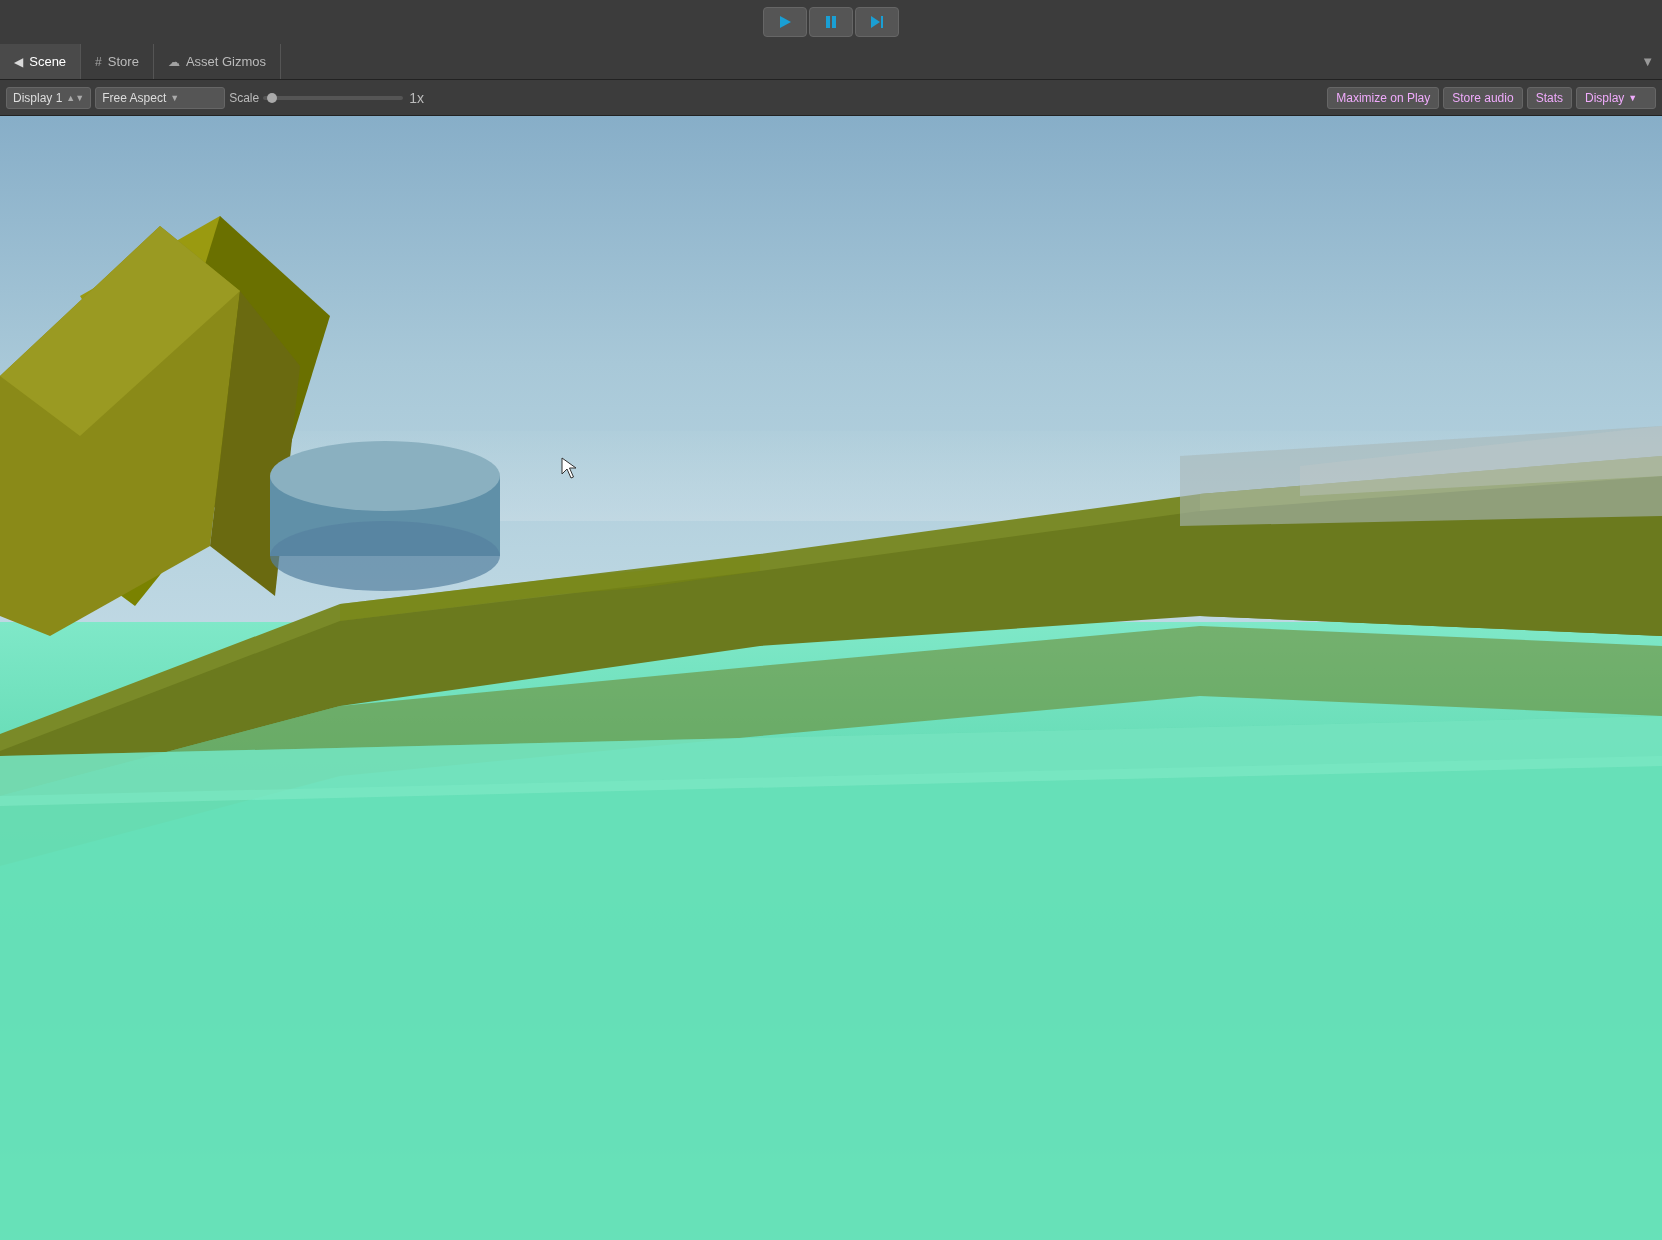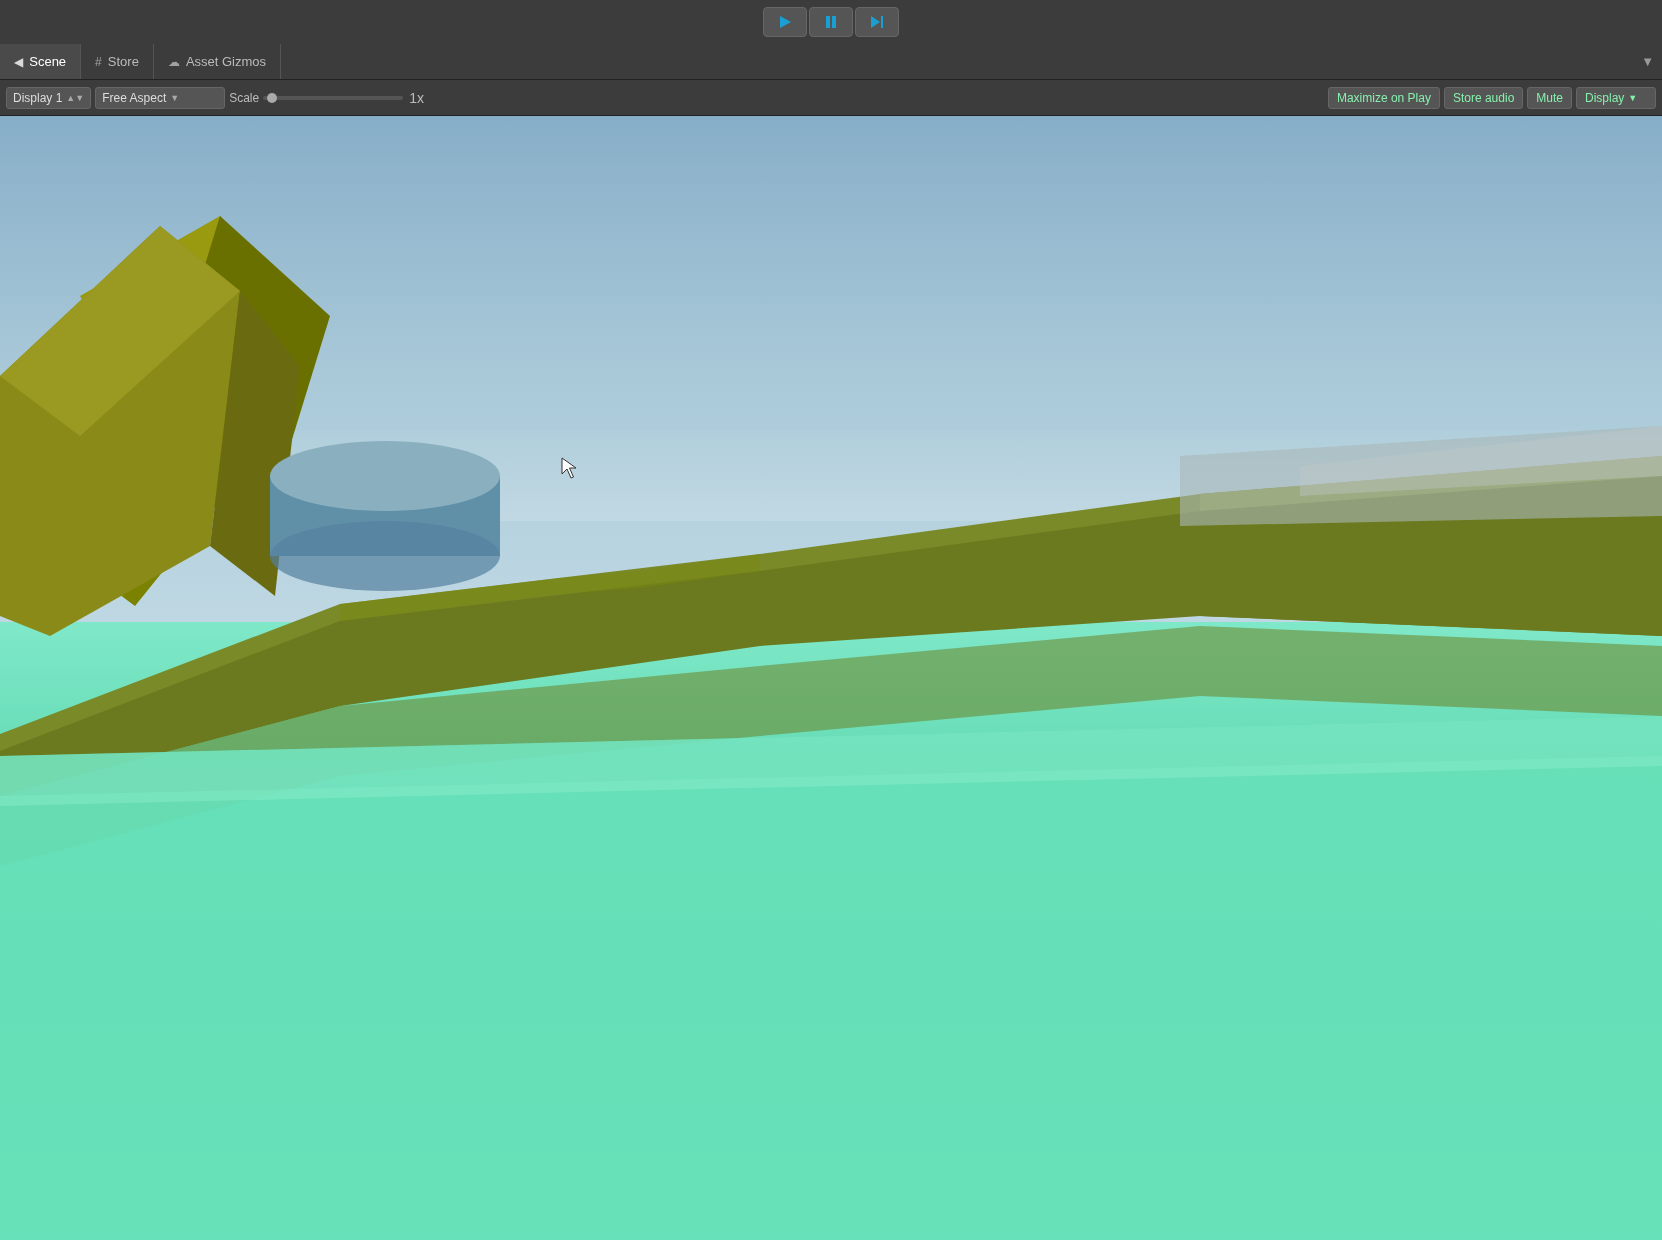--- a/index.html
+++ b/index.html
@@ -162,21 +162,21 @@
 
     .toolbar-spacer {
       flex: 1;
     }
 
     .toolbar-btn {
       height: 22px;
       background: #555;
       border: 1px solid #666;
       border-radius: 3px;
-      color: #86efac;
+      color: #f0abfc;
       font-size: 12px;
       padding: 0 8px;
       cursor: pointer;
       display: flex;
       align-items: center;
     }
 
     
     .game-viewport {
       position: absolute;
@@ -281,21 +281,21 @@
     <span class="scale-value">1x</span>
   </div>
   <div class="toolbar-spacer"></div>
   <div class="toolbar-btn">
     <span>Maximize on Play</span>
   </div>
   <div class="toolbar-btn">
     <span>Store audio</span>
   </div>
   <div class="toolbar-btn">
-    <span>Mute</span>
+    <span>Stats</span>
   </div>
   <div class="toolbar-btn" style="min-width:80px;">
     <span>Display</span>
     <span style="margin-left:4px; font-size:9px;">▼</span>
   </div>
 </div>
 
 <div class="game-viewport">
 
   <div class="sky"></div>

